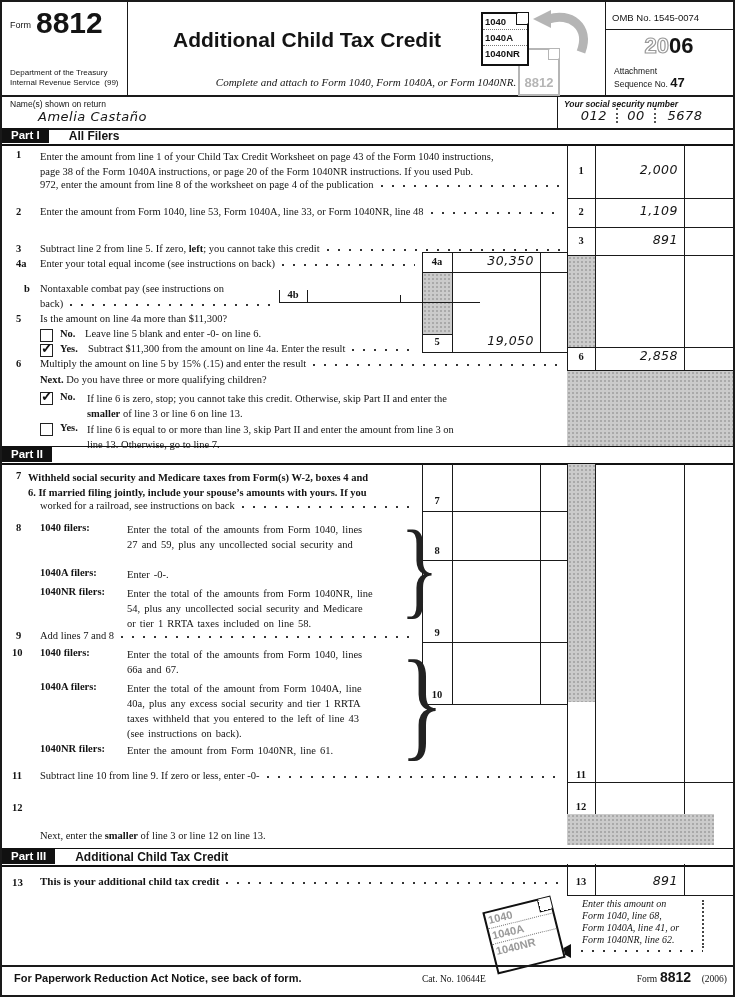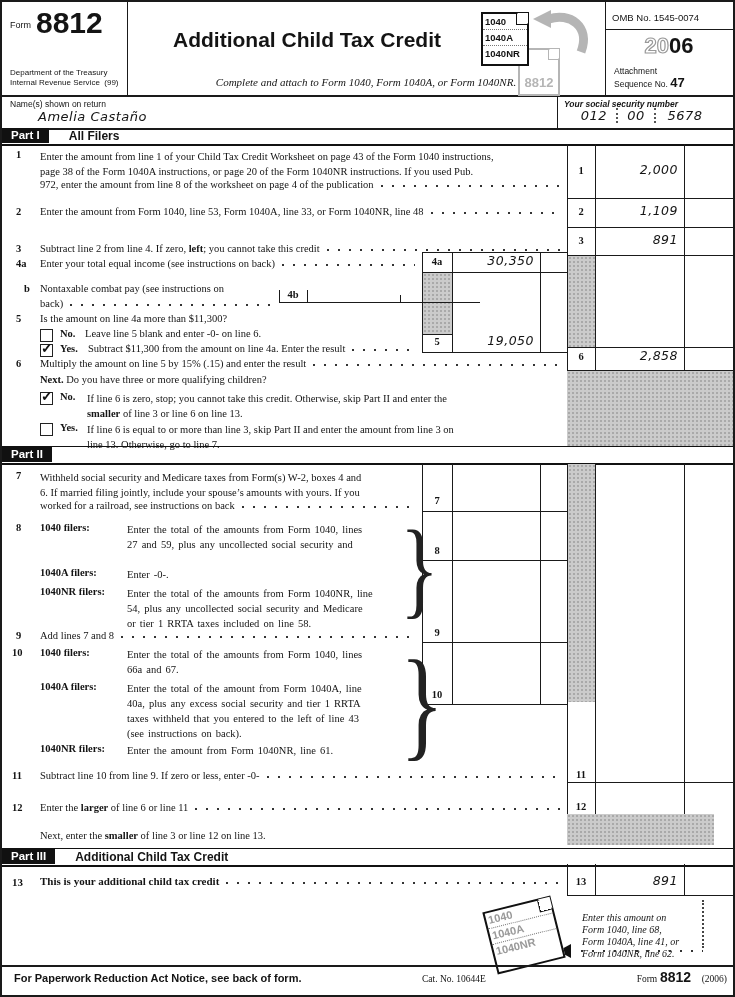--- a/index.html
+++ b/index.html
@@ -146,21 +146,21 @@
   </div>
 
   <span class="lnum" style="left:14px;top:204px;">2</span>
   <div class="row" style="left:38px;top:204px;width:522px;">
     <span>Enter the amount from Form 1040, line 53, Form 1040A, line 33, or Form 1040NR, line 48</span>
       <span class="dots"></span>
   </div>
 
   <span class="lnum" style="left:14px;top:241px;">3</span>
   <div class="row" style="left:38px;top:241px;width:522px;">
-    <span><span>Subtract line 2 from line 4. If zero, </span><span class="b">left</span><span>; you cannot take this credit</span></span>
+    <span><span>Subtract line 2 from line 5. If zero, </span><span class="b">left</span><span>; you cannot take this credit</span></span>
     <span class="dots"></span>
   </div>
 
   <span class="lnum" style="left:14px;top:256px;">4a</span>
   <div class="row" style="left:38px;top:256px;width:377px;">
     <span>Enter your total equal income (see instructions on back)</span>
       <span class="dots"></span>
   </div>
 
   <span class="lnum" style="left:22px;top:281px;">b</span>
@@ -228,21 +228,21 @@
   <div class="vl" style="left:682px;top:462px;height:381px;"></div>
   <div class="shade" style="left:566px;top:462px;width:27px;height:238px;"></div>
   <div class="hl" style="left:565px;top:780px;width:166px;"></div>
   <div class="shade" style="left:565px;top:812px;width:147px;height:31px;"></div>
   <span class="boxnum" style="left:565px;top:767px;">11</span>
   <span class="val" style="left:593px;top:764px;width:83px;"></span>
   <span class="boxnum" style="left:565px;top:799px;">12</span>
   <span class="val" style="left:593px;top:796px;width:83px;"></span>
 
   <span class="lnum" style="left:14px;top:468px;">7</span>
-  <div class="abs tlines" style="left:38px;top:468px;width:377px;">
+  <div class="abs tlines" style="left:26px;top:468px;width:377px;font-weight:bold;">
     <div>Withheld social security and Medicare taxes from Form(s) W-2, boxes 4 and</div>
     <div>6. If married filing jointly, include your spouse’s amounts with yours. If you</div>
   </div>
   <div class="row" style="left:38px;top:498px;width:377px;">
     <span>worked for a railroad, see instructions on back</span>
       <span class="dots"></span>
   </div>
 
   <span class="lnum" style="left:14px;top:520px;">8</span>
   <span class="abs b" style="left:38px;top:520px;">1040 filers:</span>
@@ -287,24 +287,20 @@
     </div>
   <span class="brace" style="left:398px;top:641px;font-size:122px;transform:scale(.75,1);">}</span>
 
   <span class="lnum" style="left:10px;top:768px;">11</span>
   <div class="row" style="left:38px;top:768px;width:522px;">
     <span>Subtract line 10 from line 9. If zero or less, enter -0-</span>
       <span class="dots"></span>
   </div>
 
   <span class="lnum" style="left:10px;top:800px;">12</span>
-  <div class="row" style="left:38px;top:800px;width:522px;">
-    <span><span>Enter the </span><span class="b">larger</span><span> of line 6 or line 11</span></span>
-    <span class="dots"></span>
-  </div>
   <div class="abs" style="left:38px;top:828px;">
     <span>Next, enter the </span><span class="b">smaller</span><span> of line 3 or line 12 on line 13.</span>
   </div>
 
   <div class="partbar" style="top:846px;height:16px;border-top:1px solid #111;">
     <span class="partlabel">Part III</span>
     <span class="parttitle">Additional Child Tax Credit</span>
   </div>
 
   <div class="vl" style="left:565px;top:862px;height:31px;"></div>
@@ -313,21 +309,21 @@
   <div class="hl" style="left:565px;top:893px;width:166px;"></div>
   <span class="boxnum" style="left:565px;top:874px;">13</span>
   <span class="val" style="left:593px;top:871px;width:83px;">891</span>
 
   <span class="lnum" style="left:10px;top:874px;font-size:11px;">13</span>
   <div class="row" style="left:38px;top:873px;width:522px;">
     <span class="b" style="font-size:11px;">This is your additional child tax credit</span>
       <span class="dots"></span>
   </div>
 
-  <div class="abs i" style="left:580px;top:896px;width:118px;font-size:10px;line-height:12px;margin-top:14px;">
+  <div class="abs i" style="left:580px;top:896px;width:118px;font-size:10px;line-height:12px;">
       <div>Enter this amount on</div>
       <div>Form 1040, line 68,</div>
       <div>Form 1040A, line 41, or</div>
       <div>Form 1040NR, line 62.</div>
     </div>
   <div class="abs" style="left:700px;top:898px;height:48px;border-left:2px dotted #444;width:0;"></div>
   <div class="abs dots" style="left:572px;top:948px;width:122px;height:2px;position:absolute;"></div>
   <span class="abs" style="left:556px;top:942px;width:0;height:0;border-top:7px solid transparent;border-bottom:7px solid transparent;border-right:13px solid #111;"></span>
   <div class="abs" style="left:487px;top:901px;width:66px;height:60px;border:2.5px solid #111;background:#fff;transform:rotate(-14deg);">
     <div class="docrow" style="font-size:11px;color:#999;">1040</div>

